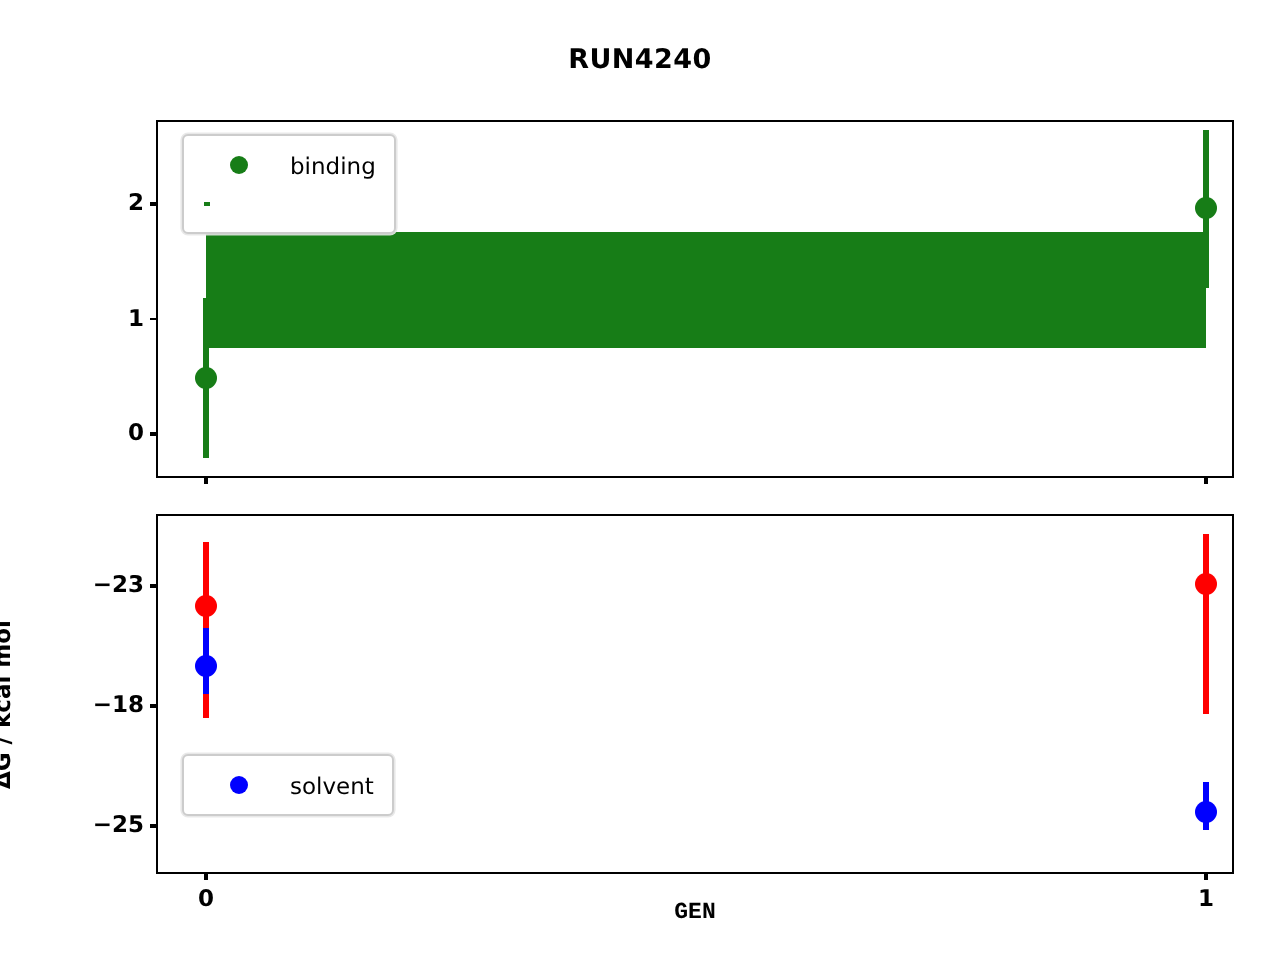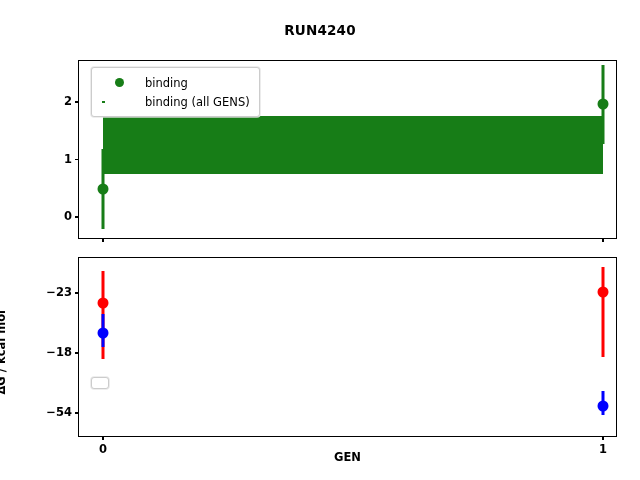--- a/index.html
+++ b/index.html
@@ -37,21 +37,21 @@
   }
 
   
   .ylabel{
     position:absolute;transform-origin:50% 50%;transform:rotate(-90deg);
     font-size:11.5px;font-weight:bold;color:#000;white-space:nowrap;text-align:center;
   }
   #ylabel-bottom{left:-100px;top:322px;width:200px;}
   .xlabel{
     position:absolute;left:78px;top:434px;width:539px;text-align:center;
-    font-size:11.5px;font-weight:bold;color:#000;
+    font-size:11.5px;font-weight:bold;color:#000;font-family:Liberation Mono, monospace;
   }
   sup{font-size:0.72em;vertical-align:super;font-weight:bold;}
 
   
   .errbar{position:absolute;width:3px;border-radius:0;transform:translateX(-50%);}
   .marker{
     position:absolute;width:11px;height:11px;border-radius:50%;
     transform:translate(-50%,-50%);
   }
   .band{position:absolute;}
@@ -117,38 +117,37 @@
       <div class="legend-row">
         <span class="legend-key">
           <span class="key-dot" style="background:#177d17;"></span>
         </span>
         <span class="legend-label">binding</span>
       </div>
       <div class="legend-row">
         <span class="legend-key">
           <span class="key-dotline"></span>
         </span>
-        <span class="legend-label">binding (all GENS)</span>
       </div>
     </div>
   </div>
 
   <div class="axes" id="axes-bottom">
 
     <div class="ytick" style="top:34.8px;">
       <span class="tickmark"></span>
       <span class="ticklabel">−23</span>
     </div>
     <div class="ytick" style="top:94.8px;">
       <span class="tickmark"></span>
       <span class="ticklabel">−18</span>
     </div>
     <div class="ytick" style="top:154.8px;">
       <span class="tickmark"></span>
-      <span class="ticklabel">−54</span>
+      <span class="ticklabel">−25</span>
     </div>
 
     <div class="xtick" style="left:24px;">
       <span class="tickmark"></span>
       <span class="ticklabel">0</span>
     </div>
     <div class="xtick" style="left:524px;">
       <span class="tickmark"></span>
       <span class="ticklabel">1</span>
     </div>
@@ -162,20 +161,26 @@
       <div class="marker" style="left:24px;top:74.8px;background:#0000ff;"></div>
 
       <div class="errbar" style="left:524px;top:9.0px;height:90.0px;background:#ff0000;"></div>
       <div class="marker" style="left:524px;top:34.0px;background:#ff0000;"></div>
 
       <div class="errbar" style="left:524px;top:132.6px;height:24.0px;background:#0000ff;"></div>
       <div class="marker" style="left:524px;top:147.6px;background:#0000ff;"></div>
     </div>
 
     <div class="legend" id="legend-bottom">
+      <div class="legend-row">
+        <span class="legend-key">
+          <span class="key-dot" style="background:#0000ff;"></span>
+        </span>
+        <span class="legend-label">solvent</span>
+      </div>
     </div>
   </div>
 
   <div class="ylabel" id="ylabel-bottom">
     <span>ΔG / kcal mol</span><sup>−1</sup>
   </div>
 
   <div class="xlabel">GEN</div>
 
 </div>

